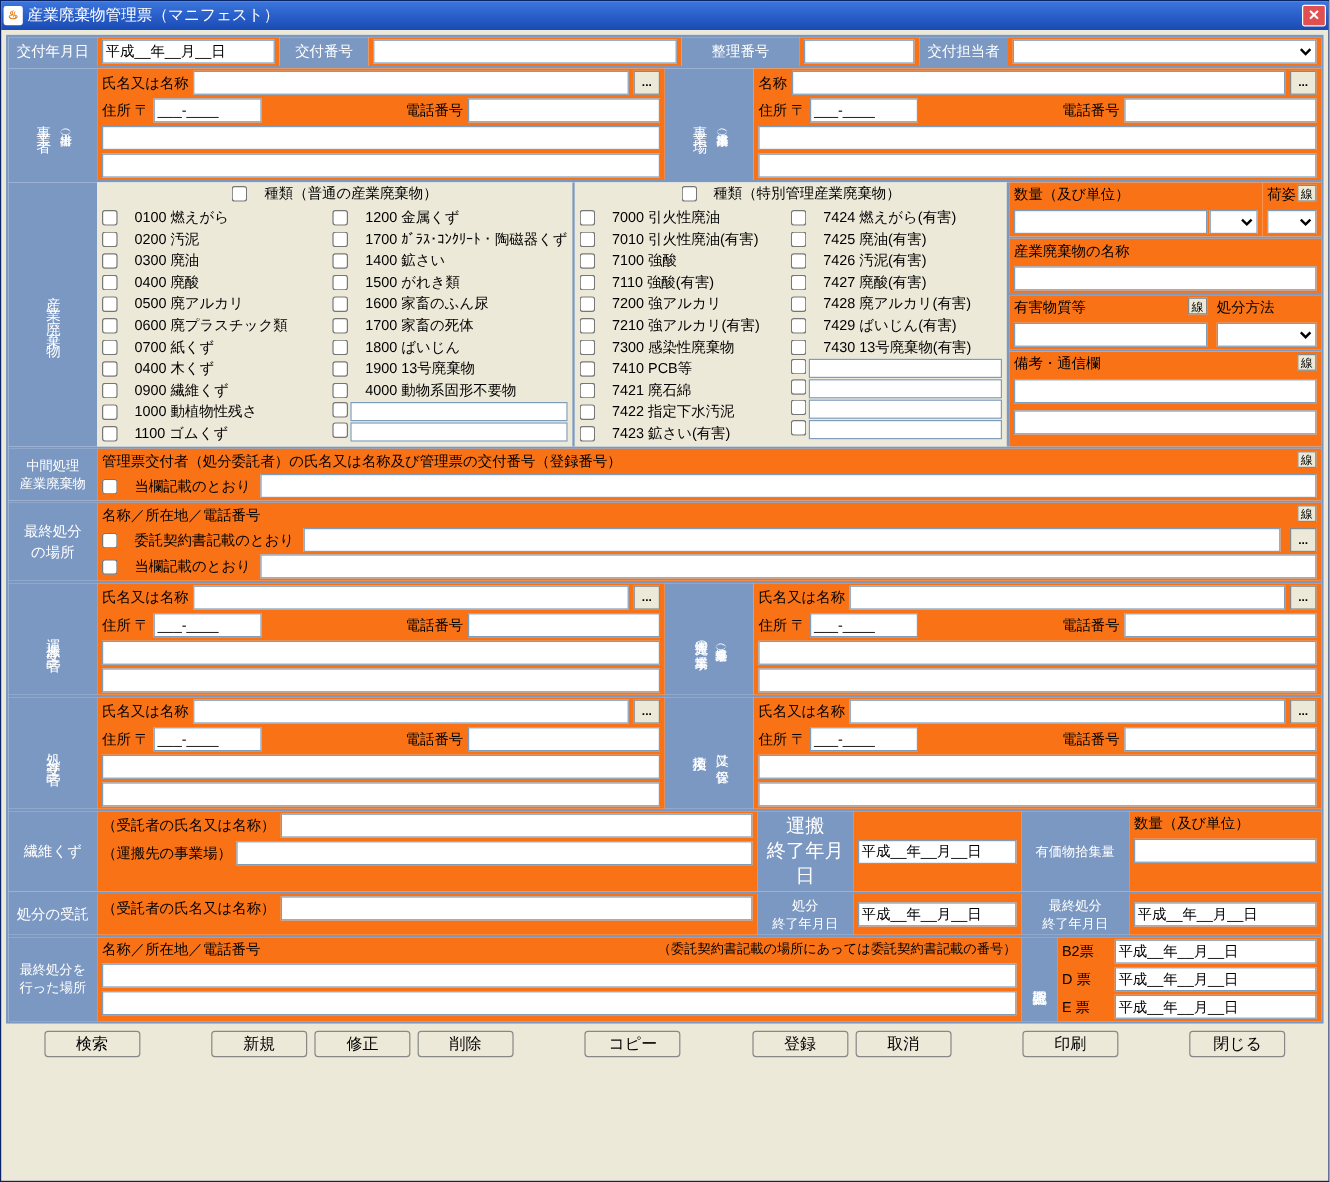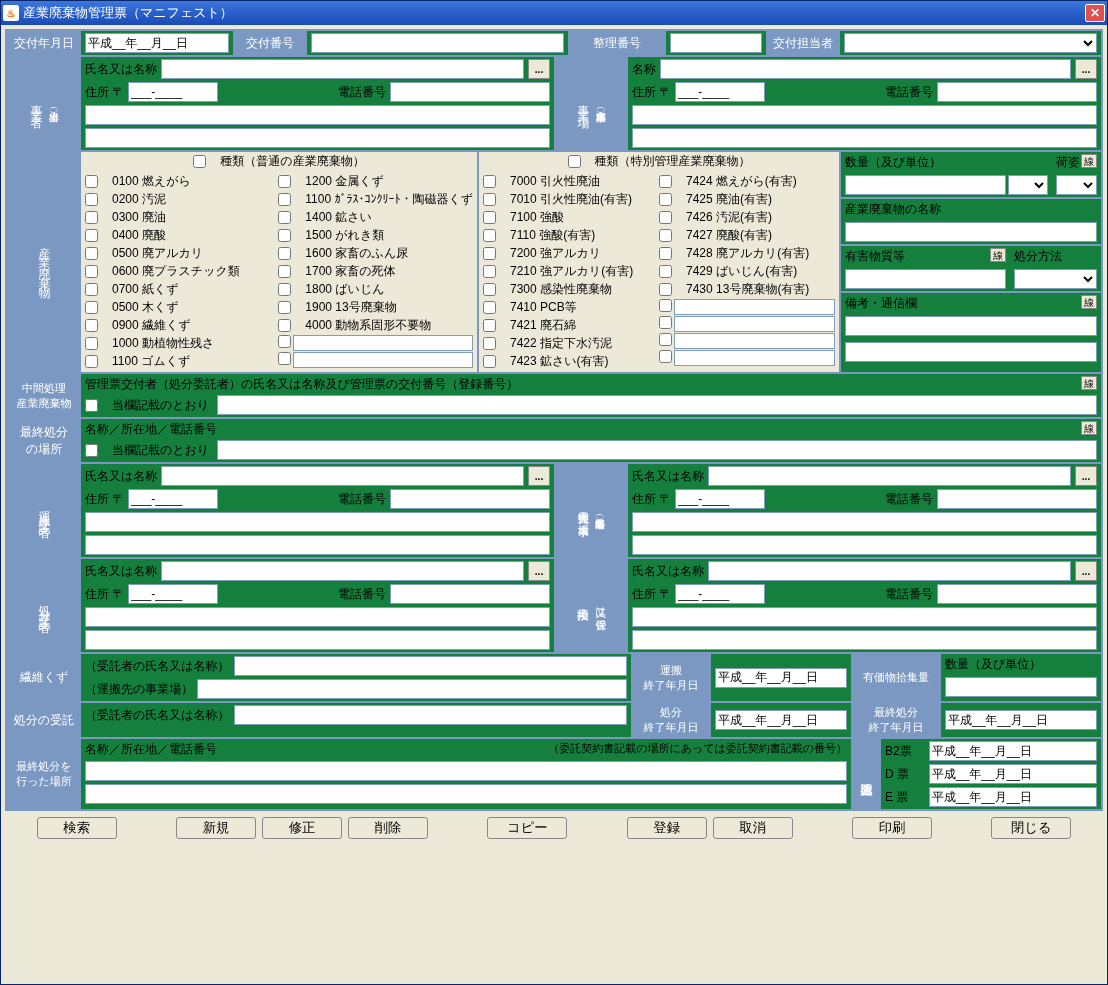--- a/index.html
+++ b/index.html
@@ -8,21 +8,21 @@
 .titlebar { height: 24px; background: linear-gradient(to bottom, #3b77dd 0%, #2a5fc9 50%, #1a4bb5 100%); color: white; display: flex; align-items: center; padding: 0 2px; }
 .titlebar .java-icon { width: 16px; height: 16px; margin-right: 4px; background: white; border-radius: 2px; display: flex; align-items: center; justify-content: center; color: #e76f00; font-size: 10px; font-weight: bold; }
 .titlebar .title { flex: 1; font-size: 13px; }
 .closebtn { width: 20px; height: 18px; background: #e15050; border: 1px solid #fff; color: white; display: flex; align-items: center; justify-content: center; font-weight: bold; cursor: pointer; border-radius: 2px; }
 .content { padding: 4px; }
 .main-form { border: 2px solid #7b98c2; background: #fff; }
 .row { display: flex; border-bottom: 2px solid #7b98c2; }
 .row:last-child { border-bottom: none; }
 .lbl-cell { background: #7b98c2; color: white; display: flex; align-items: center; justify-content: center; font-size: 12px; padding: 2px; text-align: center; }
 .lbl-cell-v { writing-mode: vertical-rl; text-orientation: upright; }
-.data-cell { background: #15803d; padding: 2px 4px; display: flex; align-items: center; gap: 4px; }
+.data-cell { background: #f97316; padding: 2px 4px; display: flex; align-items: center; gap: 4px; }
 input[type="text"] { border: 1px solid #7f9db9; background: white; height: 20px; padding: 0 2px; font-size: 12px; font-family: inherit; }
 .picker-btn { width: 22px; height: 20px; background: #ece9d8; border: 1px solid #888; cursor: pointer; font-weight: bold; display:flex; align-items:center; justify-content:center; font-size:10px;}
 .picker-btn::after { content: "..."; }
 select { border: 1px solid #7f9db9; background: white; height: 20px; font-family: inherit; }
 .chk-label { display: flex; align-items: center; gap: 14px; white-space: nowrap; font-size: 12px; }
 input[type="checkbox"] { width: 13px; height: 13px; }
 .line-btn { border: 1px solid #888; background: #ece9d8; font-size: 10px; padding: 0 2px; height: 14px; cursor: pointer; }
 .waste-grid { display: grid; grid-template-columns: 1fr 1fr; }
 .waste-col { display: flex; flex-direction: column; gap: 1px; padding: 2px 4px; }
 .button-bar { display: flex; gap: 8px; padding: 6px; justify-content: space-around; }
@@ -141,21 +141,21 @@
                   <label class="chk-label">
                     <input type="checkbox" style="">
                     <span>0600 廃プラスチック類</span>
                   </label>
                   <label class="chk-label">
                     <input type="checkbox" style="">
                     <span>0700 紙くず</span>
                   </label>
                   <label class="chk-label">
                     <input type="checkbox" style="">
-                    <span>0500 木くず</span>
+                    <span>0400 木くず</span>
                   </label>
                   <label class="chk-label">
                     <input type="checkbox" style="">
                     <span>0900 繊維くず</span>
                   </label>
                   <label class="chk-label">
                     <input type="checkbox" style="">
                     <span>1000 動植物性残さ</span>
                   </label>
                   <label class="chk-label">
@@ -163,21 +163,21 @@
                     <span>1100 ゴムくず</span>
                   </label>
                 </div>
               <div class="waste-col" id="normal-col2">
                   <label class="chk-label">
                     <input type="checkbox" style="">
                     <span>1200 金属くず</span>
                   </label>
                   <label class="chk-label">
                     <input type="checkbox" style="">
-                    <span>1100 ｶﾞﾗｽ･ｺﾝｸﾘｰﾄ・陶磁器くず</span>
+                    <span>1700 ｶﾞﾗｽ･ｺﾝｸﾘｰﾄ・陶磁器くず</span>
                   </label>
                   <label class="chk-label">
                     <input type="checkbox" style="">
                     <span>1400 鉱さい</span>
                   </label>
                   <label class="chk-label">
                     <input type="checkbox" style="">
                     <span>1500 がれき類</span>
                   </label>
                   <label class="chk-label">
@@ -381,20 +381,28 @@
         <div class="lbl-cell" style="width:74px;white-space:pre-line">最終処分
 の場所</div>
         <div class="data-cell" style="flex:1;flex-direction:column;align-items:stretch;gap:2px">
           <div style="display:flex;justify-content:space-between">
               <span>名称／所在地／電話番号</span>
               <button class="line-btn">線</button>
             </div>
           <div style="display:flex;gap:8px;align-items:center">
             <label class="chk-label">
                 <input type="checkbox" style="">
+                <span>委託契約書記載のとおり</span>
+              </label>
+            <input type="text" style="flex: 1 1 0%;">
+            <button class="picker-btn"></button>
+          </div>
+          <div style="display:flex;gap:8px;align-items:center">
+            <label class="chk-label">
+                <input type="checkbox" style="">
                 <span>当欄記載のとおり</span>
               </label>
             <input type="text" style="flex: 1 1 0%;">
           </div>
         </div>
       </div>
 
       <div class="row">
         <div class="lbl-cell" style="width:74px">
             <span class="lbl-cell-v" style="letter-spacing:4px">運搬受託者</span>
@@ -484,21 +492,21 @@
         <div class="data-cell" style="flex:1.2;flex-direction:column;align-items:stretch;gap:3px">
           <div class="addr-row">
               <span class="small-lbl">（受託者の氏名又は名称）</span>
               <input type="text" style="flex: 1 1 0%;">
             </div>
           <div class="addr-row">
               <span class="small-lbl">（運搬先の事業場）</span>
               <input type="text" style="flex: 1 1 0%;">
             </div>
         </div>
-        <div class="lbl-cell" style="width:80px;white-space:pre-line;font-size:11px">運搬
+        <div class="lbl-cell" style="width:80px;white-space:pre-line;font-size:16px">運搬
 終了年月日</div>
         <div class="data-cell" style="width:140px">
             <input type="text" style="width: 100%;" value="平成__年__月__日">
           </div>
         <div class="lbl-cell" style="width:90px;font-size:11px">有価物拾集量</div>
         <div class="data-cell" style="width:160px;flex-direction:column;align-items:stretch">
             <span>数量（及び単位）</span>
             <input type="text" style="">
           </div>
       </div>

